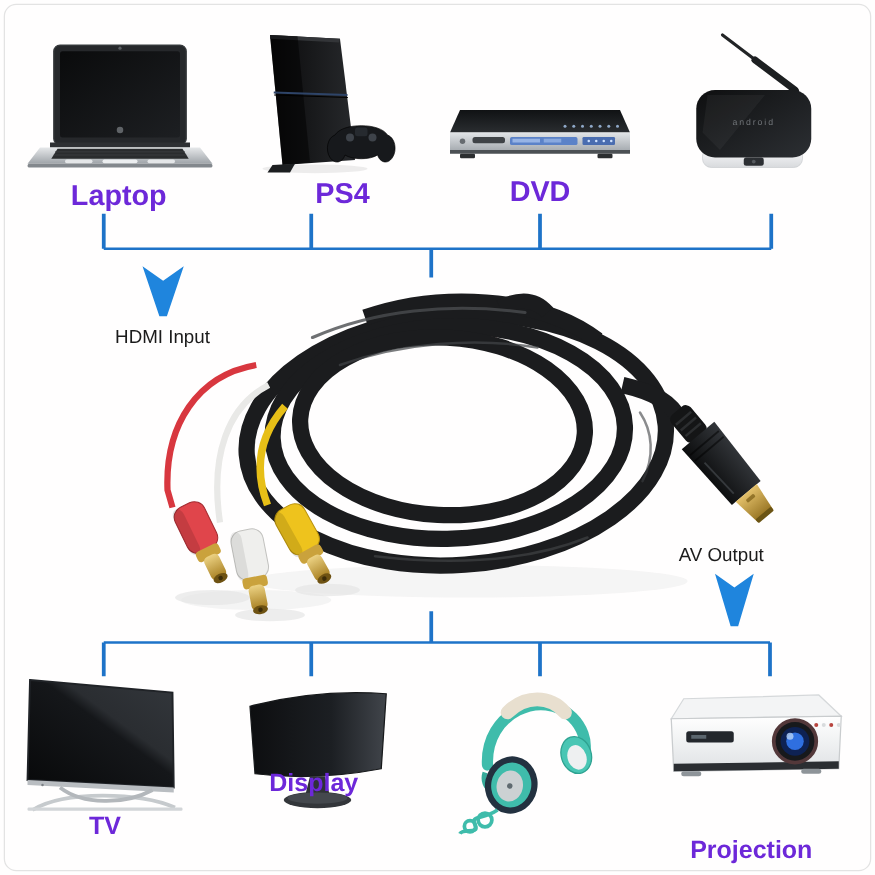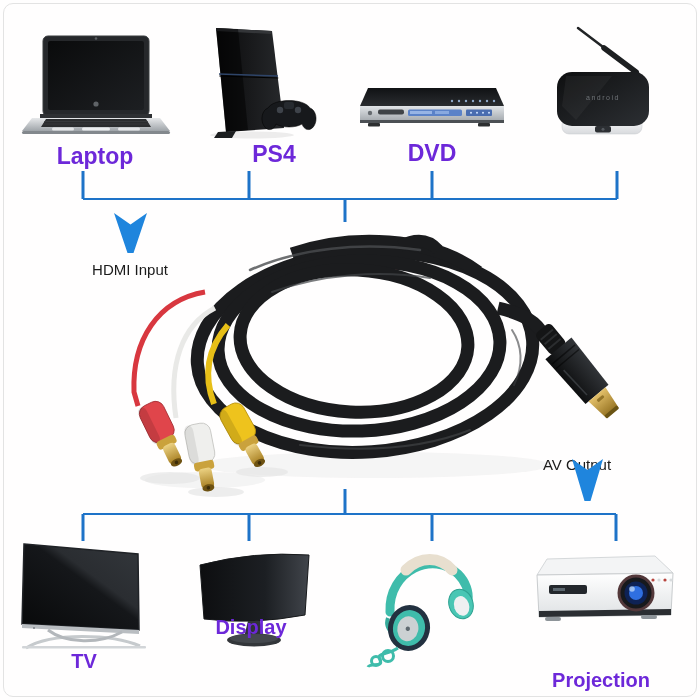--- a/index.html
+++ b/index.html
@@ -232,21 +232,21 @@
       <path d="M-8 6 H8 M-8 12 H8 M-8 18 H8" stroke="#2b2d2f" stroke-width="2"></path>
       <polygon points="-17,24 17,24 15,84 -15,84" fill="url(#g-hdmi)"></polygon>
       <path d="M-15 32 H15 M-15 38 H15" stroke="#000" stroke-width="1.5" opacity=".5"></path>
       <path d="M-10 44 L-8 78" stroke="#3e4246" stroke-width="1.5" opacity=".8"></path>
       <polygon points="-11,84 11,84 8,108 -8,108" fill="url(#g-metal)"></polygon>
       <rect x="-8" y="105" width="16" height="4" rx="1" fill="#6b5414"></rect>
       <rect x="-4" y="88" width="8" height="3" rx="1" fill="#7a5c16" opacity=".7"></rect>
     </g>
   </svg>
 
-  <div class="ann" style="left:577px;top:436px;margin-top:20px;">AV Output</div>
+  <div class="ann" style="left:577px;top:436px;">AV Output</div>
   <svg class="overlay" style="left:572px;top:459px;" width="31" height="42" viewBox="0 0 31 42">
     <polygon points="0,0 15.5,11 31,0 18.5,42 12.5,42" fill="#1f85dd"></polygon>
   </svg>
 
   <div class="dev" style="left:14px;top:538px;">
     <svg width="140" height="114" viewBox="0 0 140 114">
       <defs>
         <linearGradient id="g-tvscr" x1="0" y1="1" x2="1" y2="0">
           <stop offset="0" stop-color="#08090a"></stop>
             <stop offset=".55" stop-color="#15171a"></stop>

